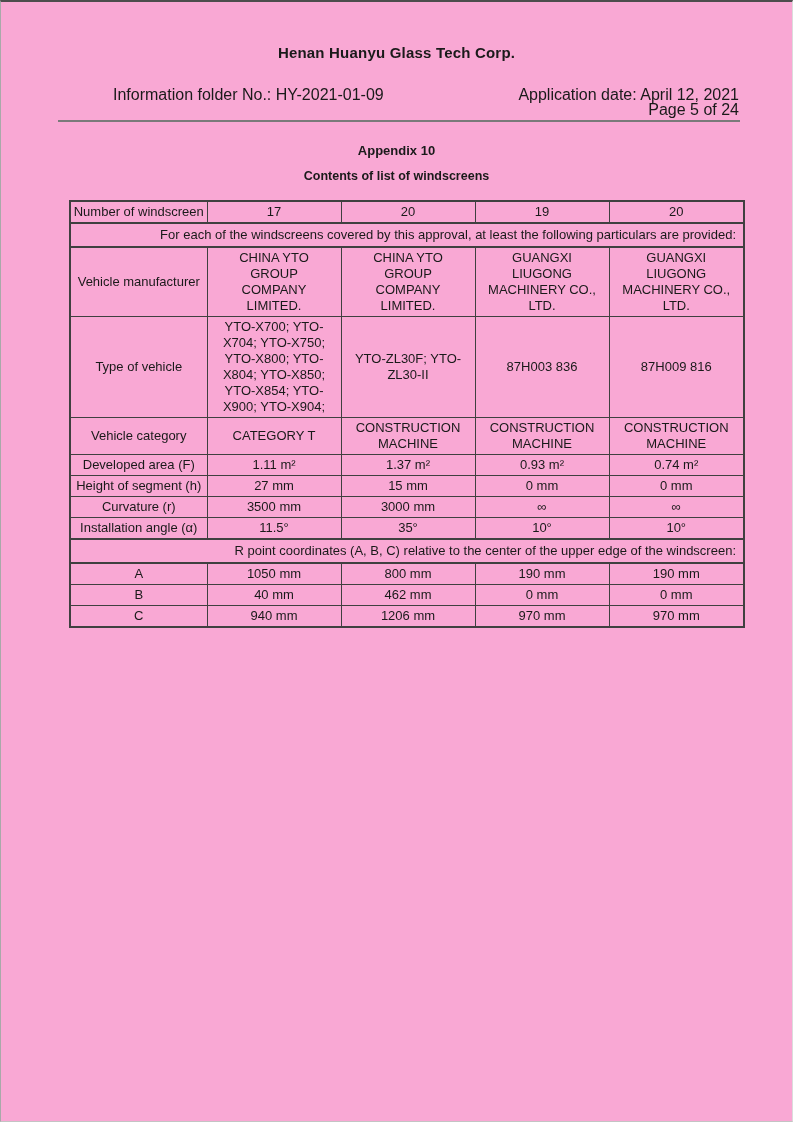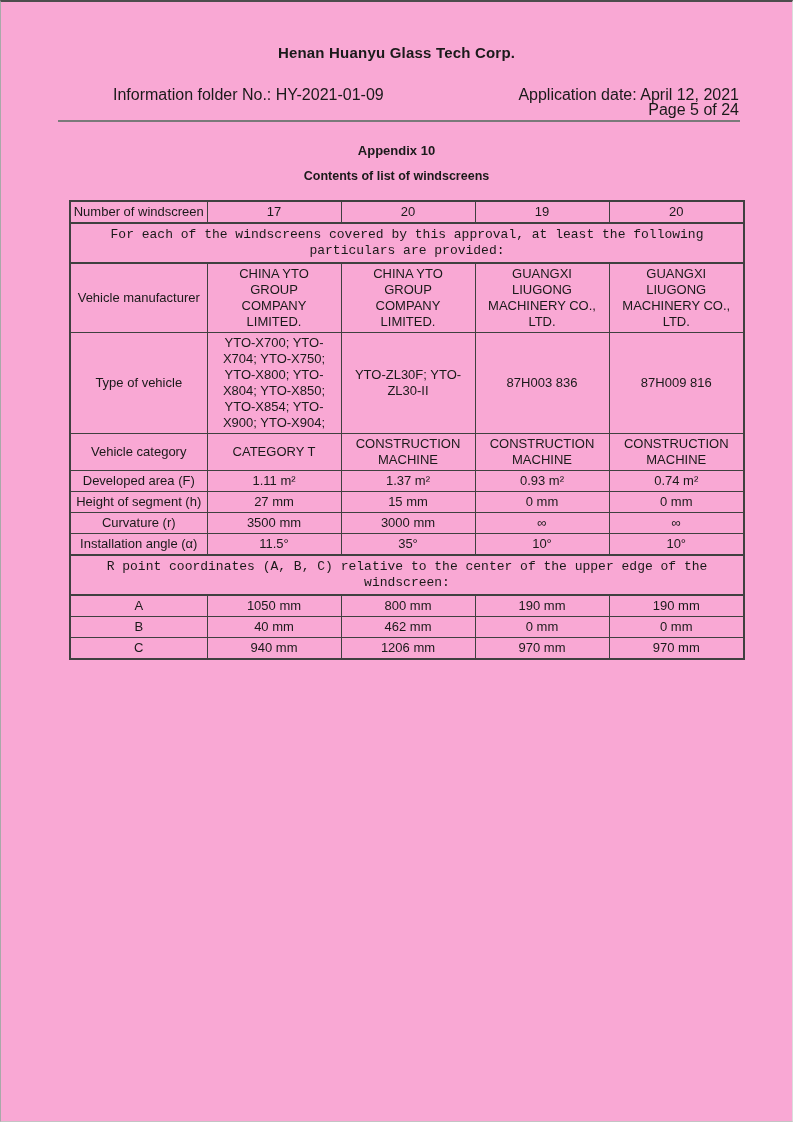--- a/index.html
+++ b/index.html
@@ -67,25 +67,24 @@
   }
   table.spec td {
     border: 1px solid #404040;
     text-align: center;
     vertical-align: middle;
     padding: 2px 9px;
     word-wrap: break-word;
   }
   table.spec td.label { padding: 2px 0; }
   table.spec tr.section td {
-    text-align: center;
+    text-align: right;
     padding: 3px 7px;
     border-top-width: 2px;
     border-bottom-width: 2px;
-    font-family: Liberation Mono, monospace;
   }
 </style>
 </head>
 <body>
 
 <div class="page">
 
   <h1 class="company-title">Henan Huanyu Glass Tech Corp.</h1>
 
   <div class="info-row">

